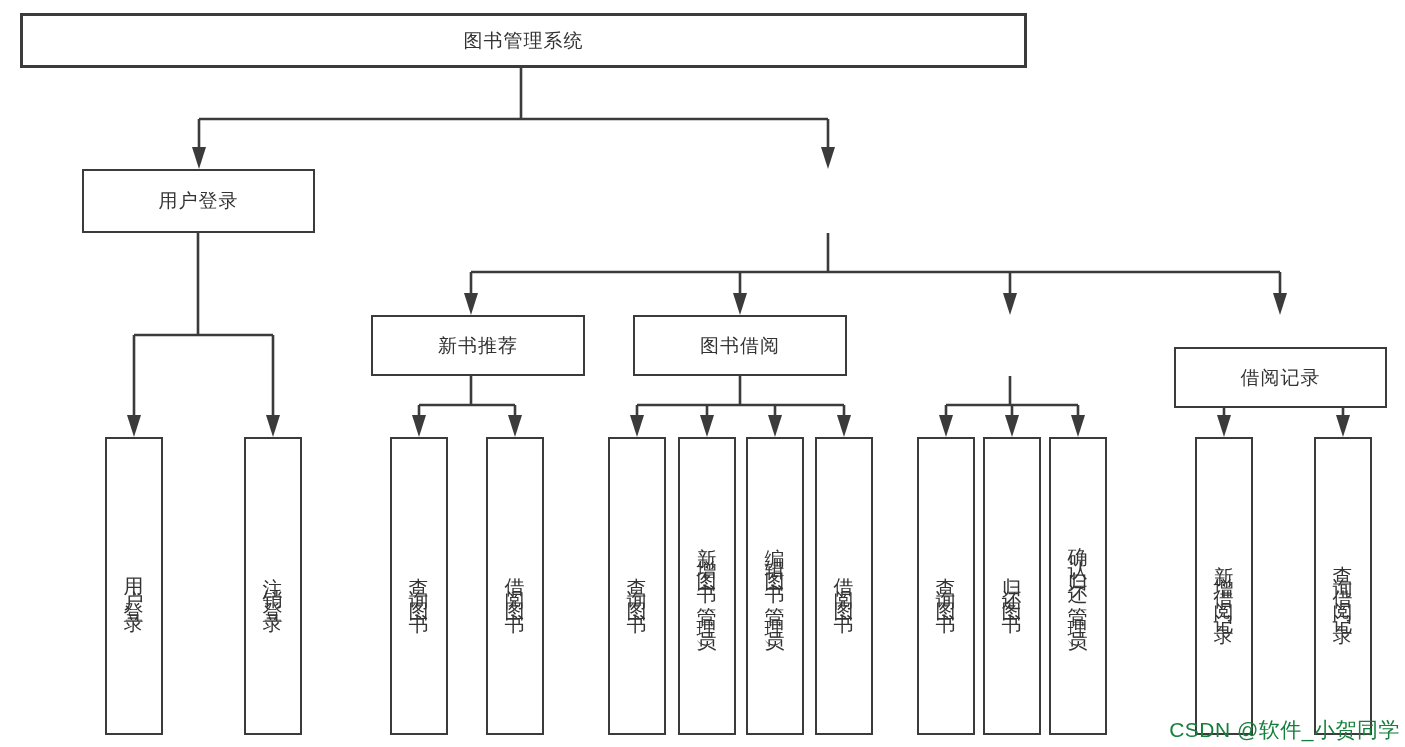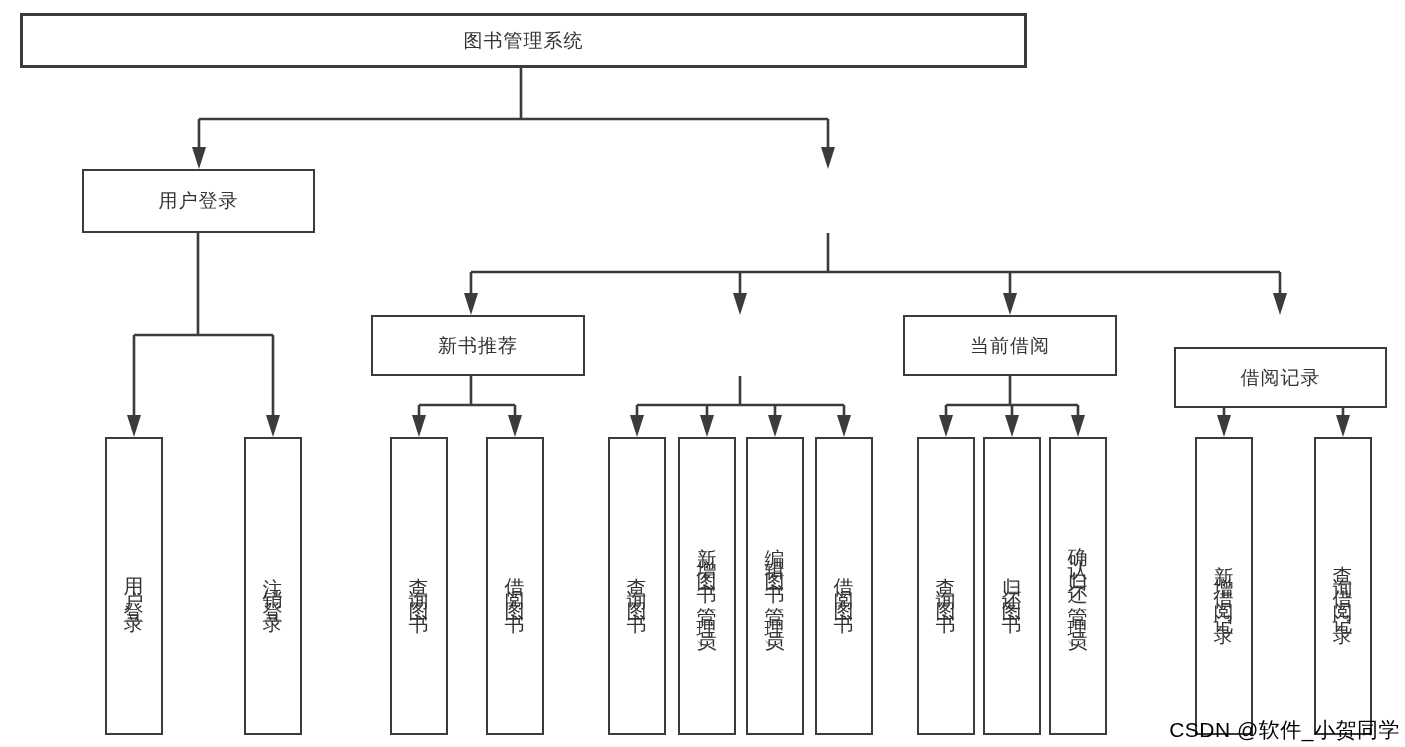--- a/index.html
+++ b/index.html
@@ -54,21 +54,21 @@
     position: absolute;
     left: 0;
     top: 0;
     z-index: 1;
   }
   #watermark {
     position: absolute;
     right: 5px;
     bottom: 3px;
     font-size: 21px;
-    color: #000000;
+    color: #15803d;
     z-index: 5;
     letter-spacing: 0.5px;
   }
 </style>
 </head>
 <body>
 
 <div id="canvas">
 
   <svg id="connectors" width="1405" height="747" viewBox="0 0 1405 747">
@@ -115,22 +115,22 @@
     <span>图书管理系统</span>
   </div>
 
   <div class="node branch" style="left:82px; top:169px; width:233px; height:64px;">
     <span>用户登录</span>
   </div>
 
   <div class="node branch" style="left:363px; top:315px; width:214px; height:61px;margin-left:8px;">
     <span>新书推荐</span>
   </div>
-  <div class="node branch" style="left:903px; top:315px; width:214px; height:61px;">
-    <span>当前借阅</span>
+  <div class="node branch" style="left:633px; top:315px; width:214px; height:61px;">
+    <span>图书借阅</span>
   </div>
   <div class="node branch" style="left:1174px; top:315px; width:213px; height:61px;margin-top:32px;">
     <span>借阅记录</span>
   </div>
 
   <div class="node leaf" style="left:105px;">
     <span class="vtext">用户登录</span>
   </div>
   <div class="node leaf" style="left:244px;">
     <span class="vtext">注销登录</span>

